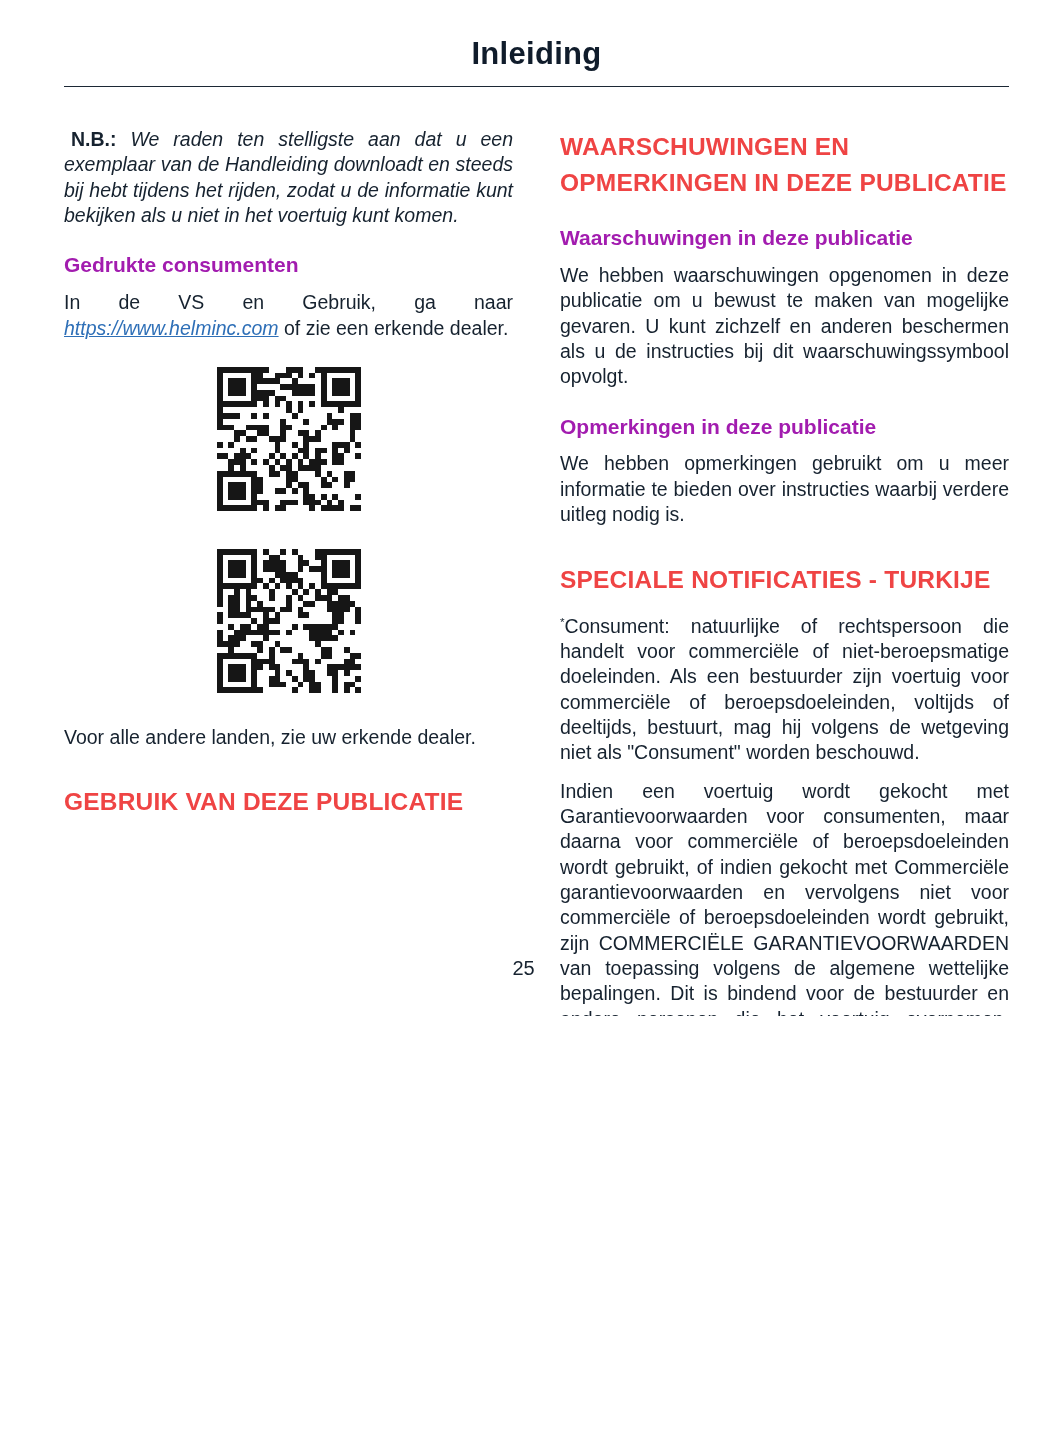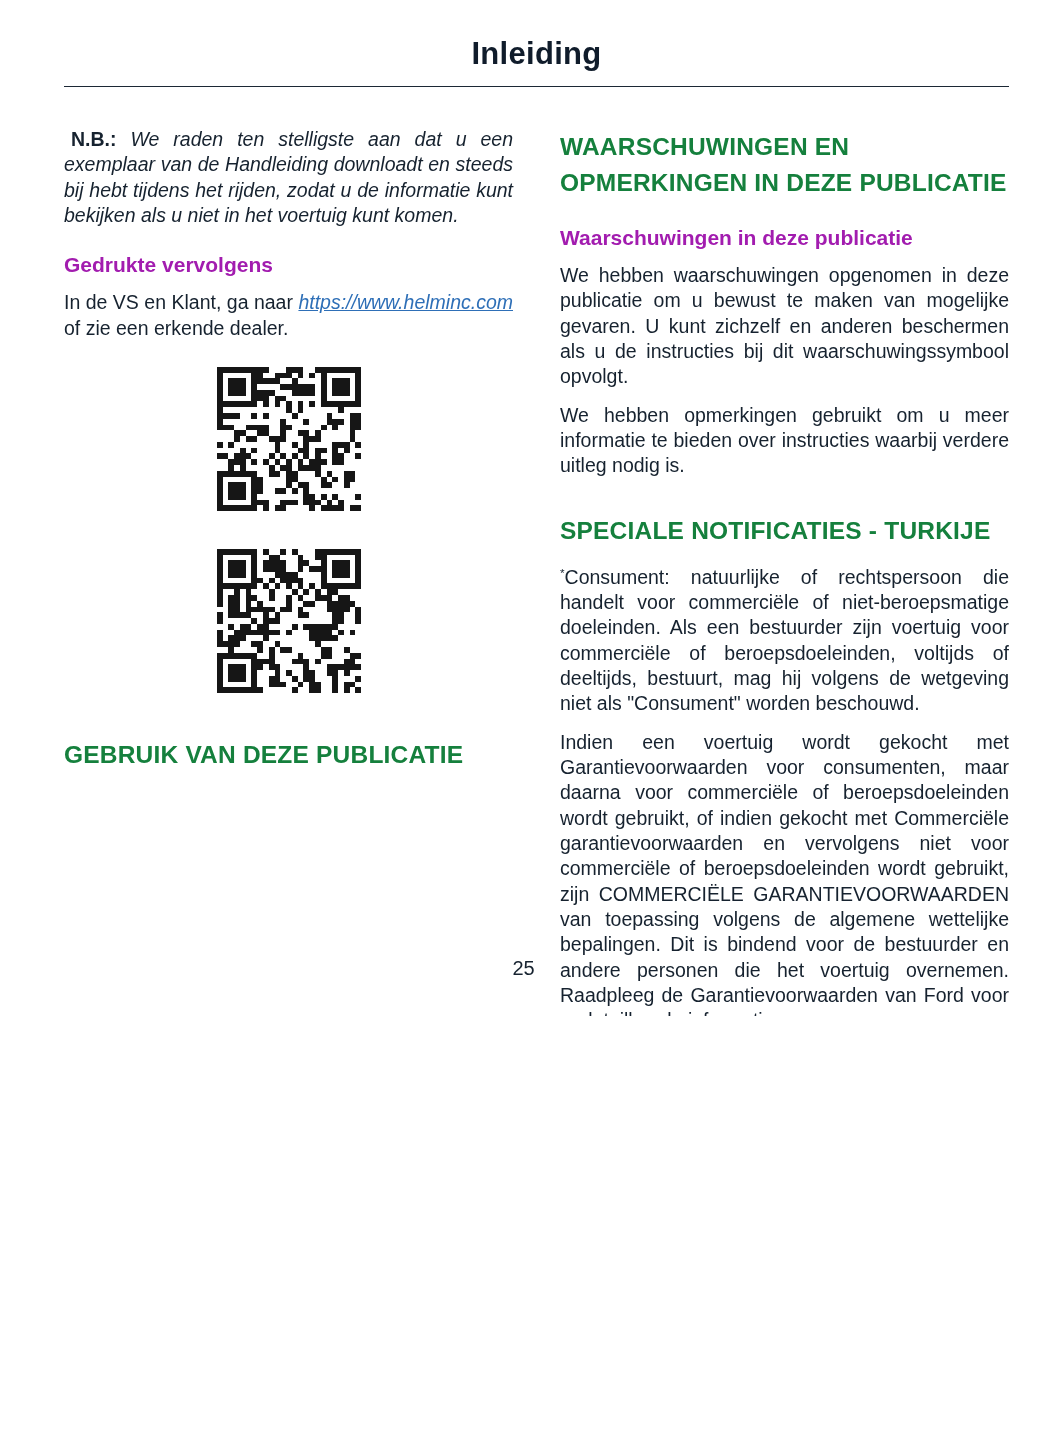--- a/index.html
+++ b/index.html
@@ -45,21 +45,21 @@
     font-size: 21px;
     font-weight: bold;
     line-height: 1.28;
     color: #a21caf;
     margin: 24px 0 11px 0;
   }
   h2.bighead {
     font-size: 24.5px;
     font-weight: bold;
     line-height: 1.47;
-    color: #15803d;
+    color: #ef4444;
     letter-spacing: 0.2px;
     margin: 34px 0 16px 0;
   }
   .col-right h2.bighead.first { margin-top: 2px; }
   a.link {
     color: #2e6fb7;
     font-style: italic;
     text-decoration: underline;
     cursor: pointer;
   }
@@ -88,23 +88,23 @@
     <hr class="header-rule">
   </header>
 
   <main class="columns">
 
     <section class="col col-left">
 
       <p><span class="note-label">N.B.:</span>
         <span class="note-text">We raden ten stelligste aan dat u een exemplaar van de Handleiding downloadt en steeds bij hebt tijdens het rijden, zodat u de informatie kunt bekijken als u niet in het voertuig kunt komen.</span></p>
 
-      <h3 class="subhead">Gedrukte vervolgens</h3>
-
-      <p><span>In de VS en Klant, ga naar </span><a class="link">https://www.helminc.com</a><span> of zie een erkende dealer.</span></p>
+      <h3 class="subhead">Gedrukte consumenten</h3>
+
+      <p><span>In de VS en Gebruik, ga naar </span><a class="link">https://www.helminc.com</a><span> of zie een erkende dealer.</span></p>
 
       <div class="qr-wrap">
         <svg shape-rendering="crispEdges" viewBox="-1 -1 27 27">
             <rect x="0" y="0" width="1" height="1"></rect>
             <rect x="1" y="0" width="1" height="1"></rect>
             <rect x="2" y="0" width="1" height="1"></rect>
             <rect x="3" y="0" width="1" height="1"></rect>
             <rect x="4" y="0" width="1" height="1"></rect>
             <rect x="5" y="0" width="1" height="1"></rect>
             <rect x="6" y="0" width="1" height="1"></rect>
@@ -714,34 +714,36 @@
             <rect x="7" y="24" width="1" height="1"></rect>
             <rect x="13" y="24" width="1" height="1"></rect>
             <rect x="16" y="24" width="1" height="1"></rect>
             <rect x="17" y="24" width="1" height="1"></rect>
             <rect x="20" y="24" width="1" height="1"></rect>
             <rect x="22" y="24" width="1" height="1"></rect>
             <rect x="24" y="24" width="1" height="1"></rect>
           </svg>
       </div>
 
+      <p>Voor alle andere landen, zie uw erkende dealer.</p>
 
       <h2 class="bighead">GEBRUIK VAN DEZE PUBLICATIE</h2>
 
 
     </section>
 
     <section class="col col-right">
 
       <h2 class="bighead first">WAARSCHUWINGEN EN OPMERKINGEN IN DEZE PUBLICATIE</h2>
 
       <h3 class="subhead">Waarschuwingen in deze publicatie</h3>
 
       <p>We hebben waarschuwingen opgenomen in deze publicatie om u bewust te maken van mogelijke gevaren. U kunt zichzelf en anderen beschermen als u de instructies bij dit waarschuwingssymbool opvolgt.</p>
 
+      <h3 class="subhead">Opmerkingen in deze publicatie</h3>
 
       <p>We hebben opmerkingen gebruikt om u meer informatie te bieden over instructies waarbij verdere uitleg nodig is.</p>
 
       <h2 class="bighead">SPECIALE NOTIFICATIES - TURKIJE</h2>
 
 
       <p><sup>*</sup><span>Consument: natuurlijke of rechtspersoon die handelt voor commerciële of niet-beroepsmatige doeleinden. Als een bestuurder zijn voertuig voor commerciële of beroepsdoeleinden, voltijds of deeltijds, bestuurt, mag hij volgens de wetgeving niet als "Consument" worden beschouwd.</span></p>
 
       <p>Indien een voertuig wordt gekocht met Garantievoorwaarden voor consumenten, maar daarna voor commerciële of beroepsdoeleinden wordt gebruikt, of indien gekocht met Commerciële garantievoorwaarden en vervolgens niet voor commerciële of beroepsdoeleinden wordt gebruikt, zijn COMMERCIËLE GARANTIEVOORWAARDEN van toepassing volgens de algemene wettelijke bepalingen. Dit is bindend voor de bestuurder en andere personen die het voertuig overnemen. Raadpleeg de Garantievoorwaarden van Ford voor gedetailleerde informatie.</p>
 

